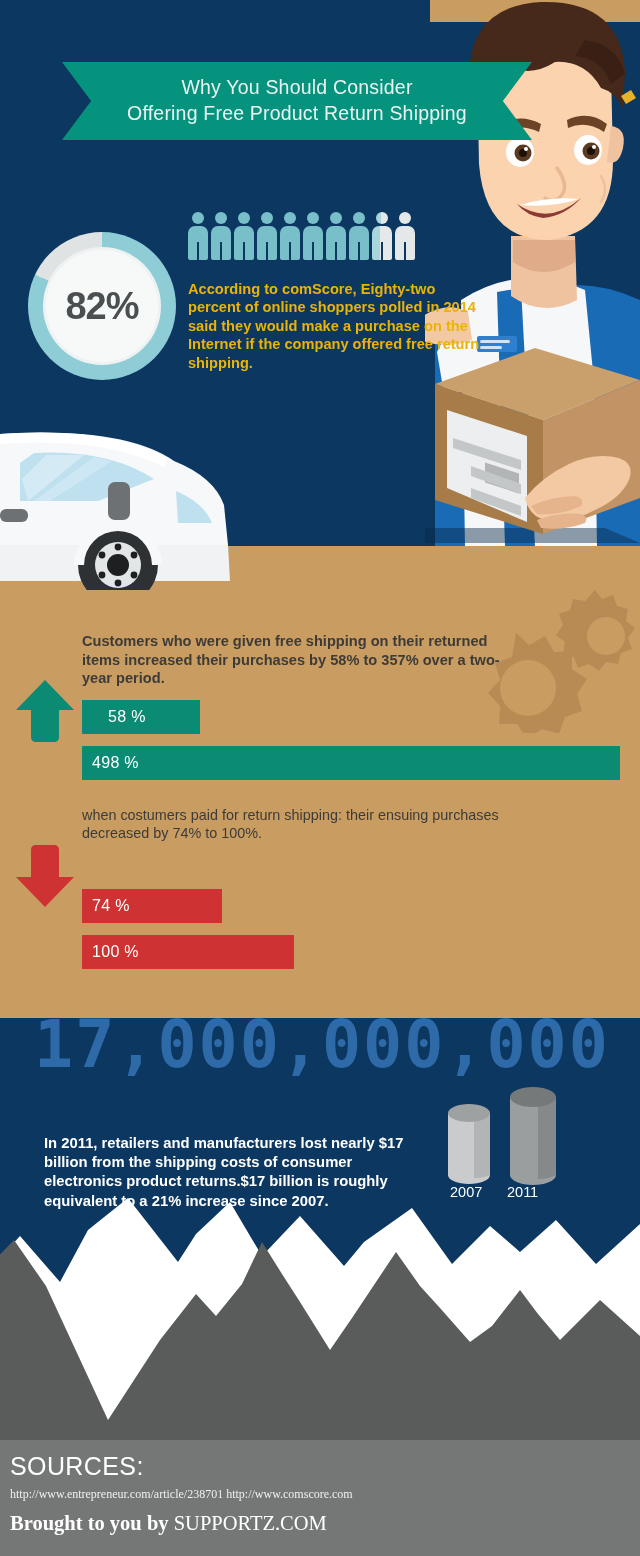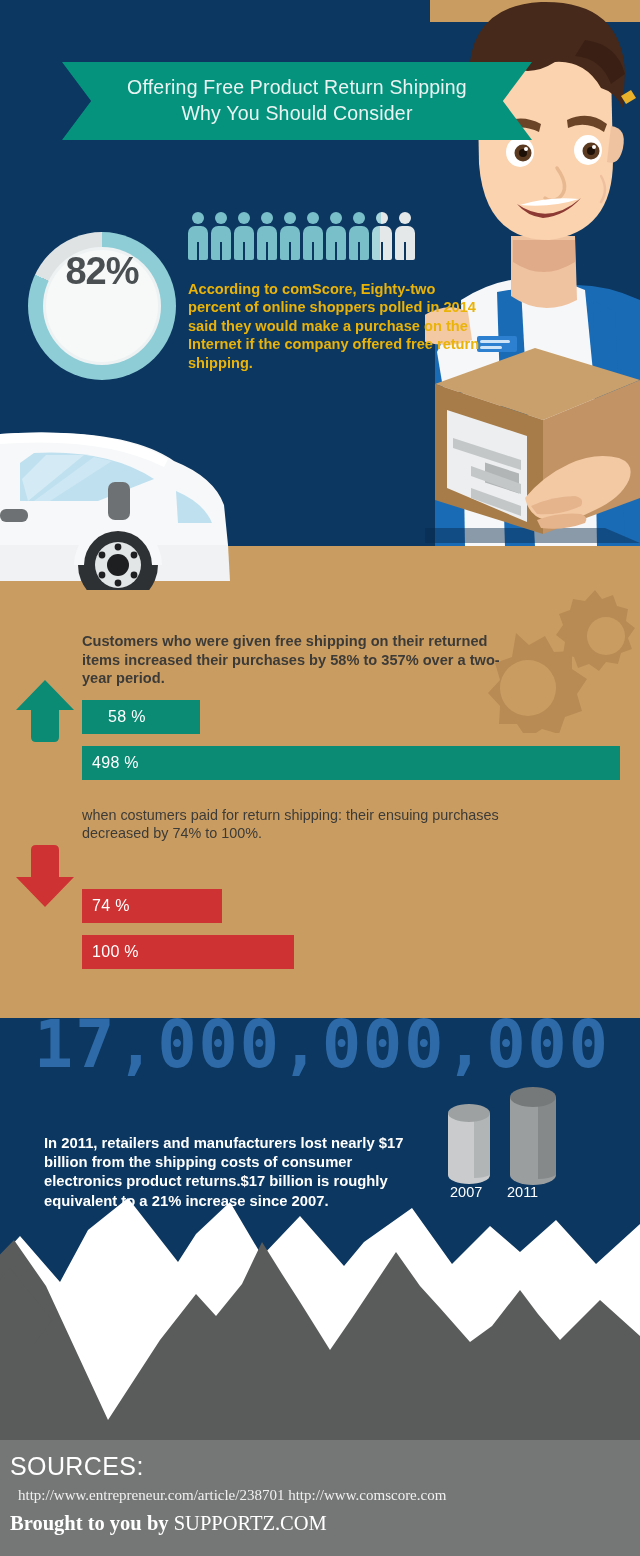--- a/index.html
+++ b/index.html
@@ -38,21 +38,21 @@
 
   
   .donut { position:absolute; top:232px; left:28px; width:148px; height:148px; }
   .donut-ring {
     position:absolute; inset:0; border-radius:50%;
     background:conic-gradient(from 0deg, #8ecdd6 0 82%, #dfe3e4 82% 100%);
   }
   .donut-hole {
     position:absolute; top:18px; left:18px; width:112px; height:112px;
     border-radius:50%; background:#f7f9f9;
-    display:flex; align-items:flex-start; justify-content:center;
+    display:flex; align-items:center; justify-content:center;
     box-shadow: 0 0 0 3px #eef2f3;
   }
   .donut-val { font-size:38px; font-weight:700; color:#4a4f52; letter-spacing:-1px; }
 
   
   .people { position:absolute; top:212px; left:188px; display:flex; gap:3px; }
   .person { position:relative; width:20px; height:48px; }
   .person .head { position:absolute; top:0; left:4px; width:12px; height:12px; border-radius:50%; }
   .person .body {
     position:absolute; top:14px; left:0; width:20px; height:34px;
@@ -137,23 +137,23 @@
   
   .mountains { position:absolute; top:1190px; left:0; width:640px; height:250px; }
 
   
   .footer-sources {
     position:absolute; top:1452px; left:10px;
     font-family:Liberation Sans, sans-serif;
     color:#ffffff; font-size:25px; letter-spacing:.4px;
   }
   .footer-urls {
-    position:absolute; top:1487px; left:18px;
+    position:absolute; top:1487px; left:10px;
     font-family:"Liberation Serif", serif;
-    color:#f0f0f0; font-size:15px;
+    color:#f0f0f0; font-size:12px;
   }
   .footer-brought {
     position:absolute; top:1512px; left:10px;
     font-family:"Liberation Serif", serif;
     color:#ffffff; font-size:20.5px;
   }
   .footer-brought .ital { font-weight:700; }
 </style>
 </head>
 <body>
@@ -241,22 +241,22 @@
       <path d="M100 160 q 18 -22 44 -34 q 26 -12 50 -6 q 16 6 10 22 q -8 18 -34 30
                q -26 14 -50 10 q -16 -4 -20 -22 z" fill="#f3c9a4"></path>
       <path d="M106 168 q 22 -10 44 -10 q 10 2 6 10 q -22 10 -44 8 z" fill="#e5b48d"></path>
       <path d="M112 182 q 22 -8 44 -6 q 8 3 4 9 q -22 8 -44 5 z" fill="#e5b48d"></path>
     </svg>
   </div>
 
   <div class="ribbon-wrap">
     <div class="ribbon-inner"></div>
     <div class="ribbon-text">
+      <span>Why You Should Consider</span>
       <span>Offering Free Product Return Shipping</span>
-      <span>Why You Should Consider</span>
     </div>
   </div>
 
   <div class="donut">
     <div class="donut-ring"></div>
     <div class="donut-hole">
       <span class="donut-val">82%</span>
     </div>
   </div>
 

